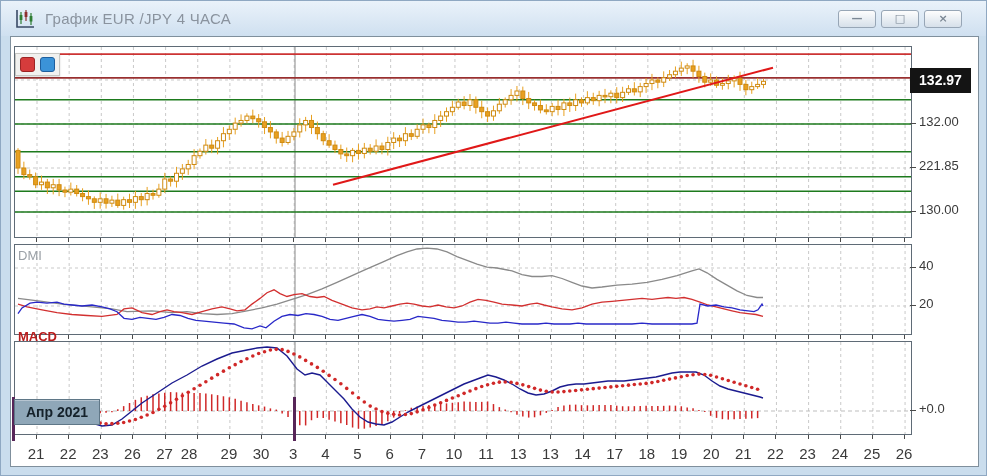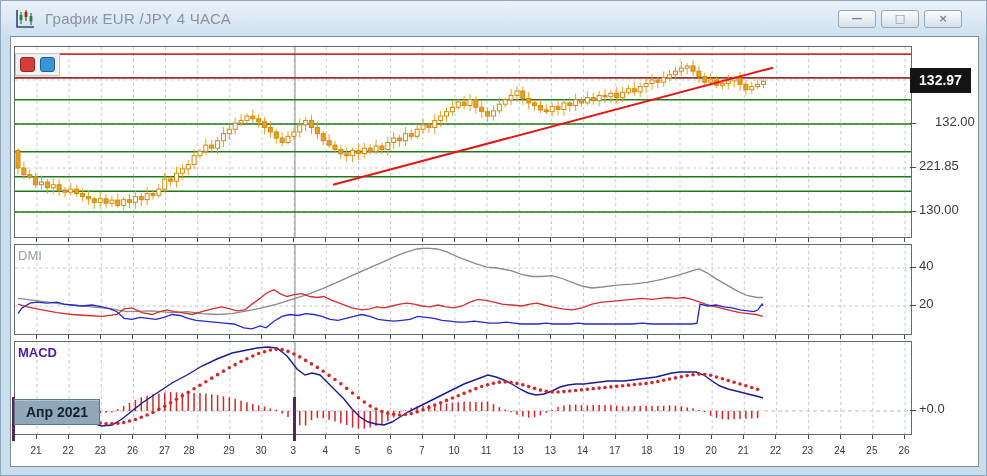--- a/index.html
+++ b/index.html
@@ -9,29 +9,29 @@
   #titlebar .title{margin-left:8px;font-size:15px;color:#8a939e;letter-spacing:.3px;}
   #winbtns{position:absolute;right:24px;top:9px;display:flex;gap:5px;}
   #winbtns button{width:38px;height:18px;border:1px solid #97a6b6;border-radius:3px;background:linear-gradient(#fdfdfd,#d6e0ea);color:#7b8794;font-size:11px;font-weight:bold;line-height:14px;padding:0;cursor:default;font-family:"DejaVu Sans",sans-serif;}
   #client{position:absolute;left:9px;top:35px;width:969px;height:431px;background:#ffffff;border:1px solid #7f8f9c;box-sizing:border-box;}
   svg.panel{position:absolute;background:#fff;border:1px solid #5f6b76;}
   #mainChart{left:13px;top:45px;}
   #dmiChart{left:13px;top:243px;}
   #macdChart{left:13px;top:340px;}
   .panel-label{position:absolute;font-size:13px;z-index:4;}
   #dmiLabel{left:17px;top:247px;color:#9aa0a6;}
-  #macdLabel{left:17px;top:344px;color:#4c1d95;font-weight:bold;}
+  #macdLabel{left:17px;top:328px;color:#b91c1c;font-weight:bold;}
   #miniToolbar{position:absolute;left:14px;top:52px;z-index:5;background:#f1f1ef;border:1px solid #c6c6c2;padding:3px 4px;display:flex;gap:5px;box-shadow:0 1px 2px rgba(0,0,0,.15);}
   #miniToolbar .tool{width:15px;height:15px;border-radius:3px;padding:0;cursor:default;}
   #miniToolbar .tool.red{background:#d63c3c;border:1px solid #9c2424;}
   #miniToolbar .tool.blue{background:#3b93d8;border:1px solid #1f5f9e;}
   #priceBadge{position:absolute;left:909px;top:67px;width:61px;height:25px;background:#141414;color:#fff;font-size:14px;font-weight:bold;text-align:center;line-height:25px;z-index:4;}
   .axis-label{position:absolute;font-size:13px;color:#3a3a3a;z-index:3;white-space:nowrap;}
   .axis-tick{position:absolute;background:#4a4a4a;z-index:3;}
-  .x-label{position:absolute;top:444px;width:34px;text-align:center;font-size:10px;color:#3a3a3a;z-index:3;}
+  .x-label{position:absolute;top:444px;width:34px;text-align:center;font-size:15px;color:#3a3a3a;z-index:3;}
   .month-box{position:absolute;top:398px;height:26px;background:#8fa7b8;border:1px solid #5f7787;box-sizing:border-box;color:#15222b;font-size:14px;font-weight:bold;text-align:center;line-height:24px;z-index:6;box-shadow:inset 0 1px 0 rgba(255,255,255,.35);}
   .month-marker{position:absolute;top:396px;width:3px;height:44px;background:#572558;z-index:6;}
 </style>
 </head>
 <body>
 
 <div id="window">
   <div id="titlebar">
     <span class="app-icon">
       <svg width="24" height="24" viewBox="0 0 24 24">
@@ -692,21 +692,21 @@
   <div class="panel-label" id="macdLabel">MACD</div>
 
   <div id="priceBadge">132.97</div>
 
   <div class="month-marker" style="left:11px"></div>
   <div class="month-box" style="left:13px;width:86px">Апр 2021</div>
   <div class="month-marker" style="left:292px"></div>
 
   <div id="overlay">
       <div class="axis-tick" style="left: 909px; top: 121.5px; width: 6px; height: 1px;"></div>
-      <div class="axis-label" style="left: 918px; top: 113px; margin-left: 16px;">132.00</div>
+      <div class="axis-label" style="left: 918px; top: 113px;">132.00</div>
       <div class="axis-tick" style="left: 909px; top: 165.5px; width: 6px; height: 1px;"></div>
       <div class="axis-label" style="left: 918px; top: 157px;">221.85</div>
       <div class="axis-tick" style="left: 909px; top: 209.5px; width: 6px; height: 1px;"></div>
       <div class="axis-label" style="left: 918px; top: 201px;">130.00</div>
       <div class="axis-tick" style="left: 909px; top: 265.5px; width: 6px; height: 1px;"></div>
       <div class="axis-label" style="left: 918px; top: 257px;">40</div>
       <div class="axis-tick" style="left: 909px; top: 303.5px; width: 6px; height: 1px;"></div>
       <div class="axis-label" style="left: 918px; top: 295px;">20</div>
       <div class="axis-tick" style="left: 909px; top: 408.5px; width: 6px; height: 1px;"></div>
       <div class="axis-label" style="left: 918px; top: 400px;">+0.0</div>

